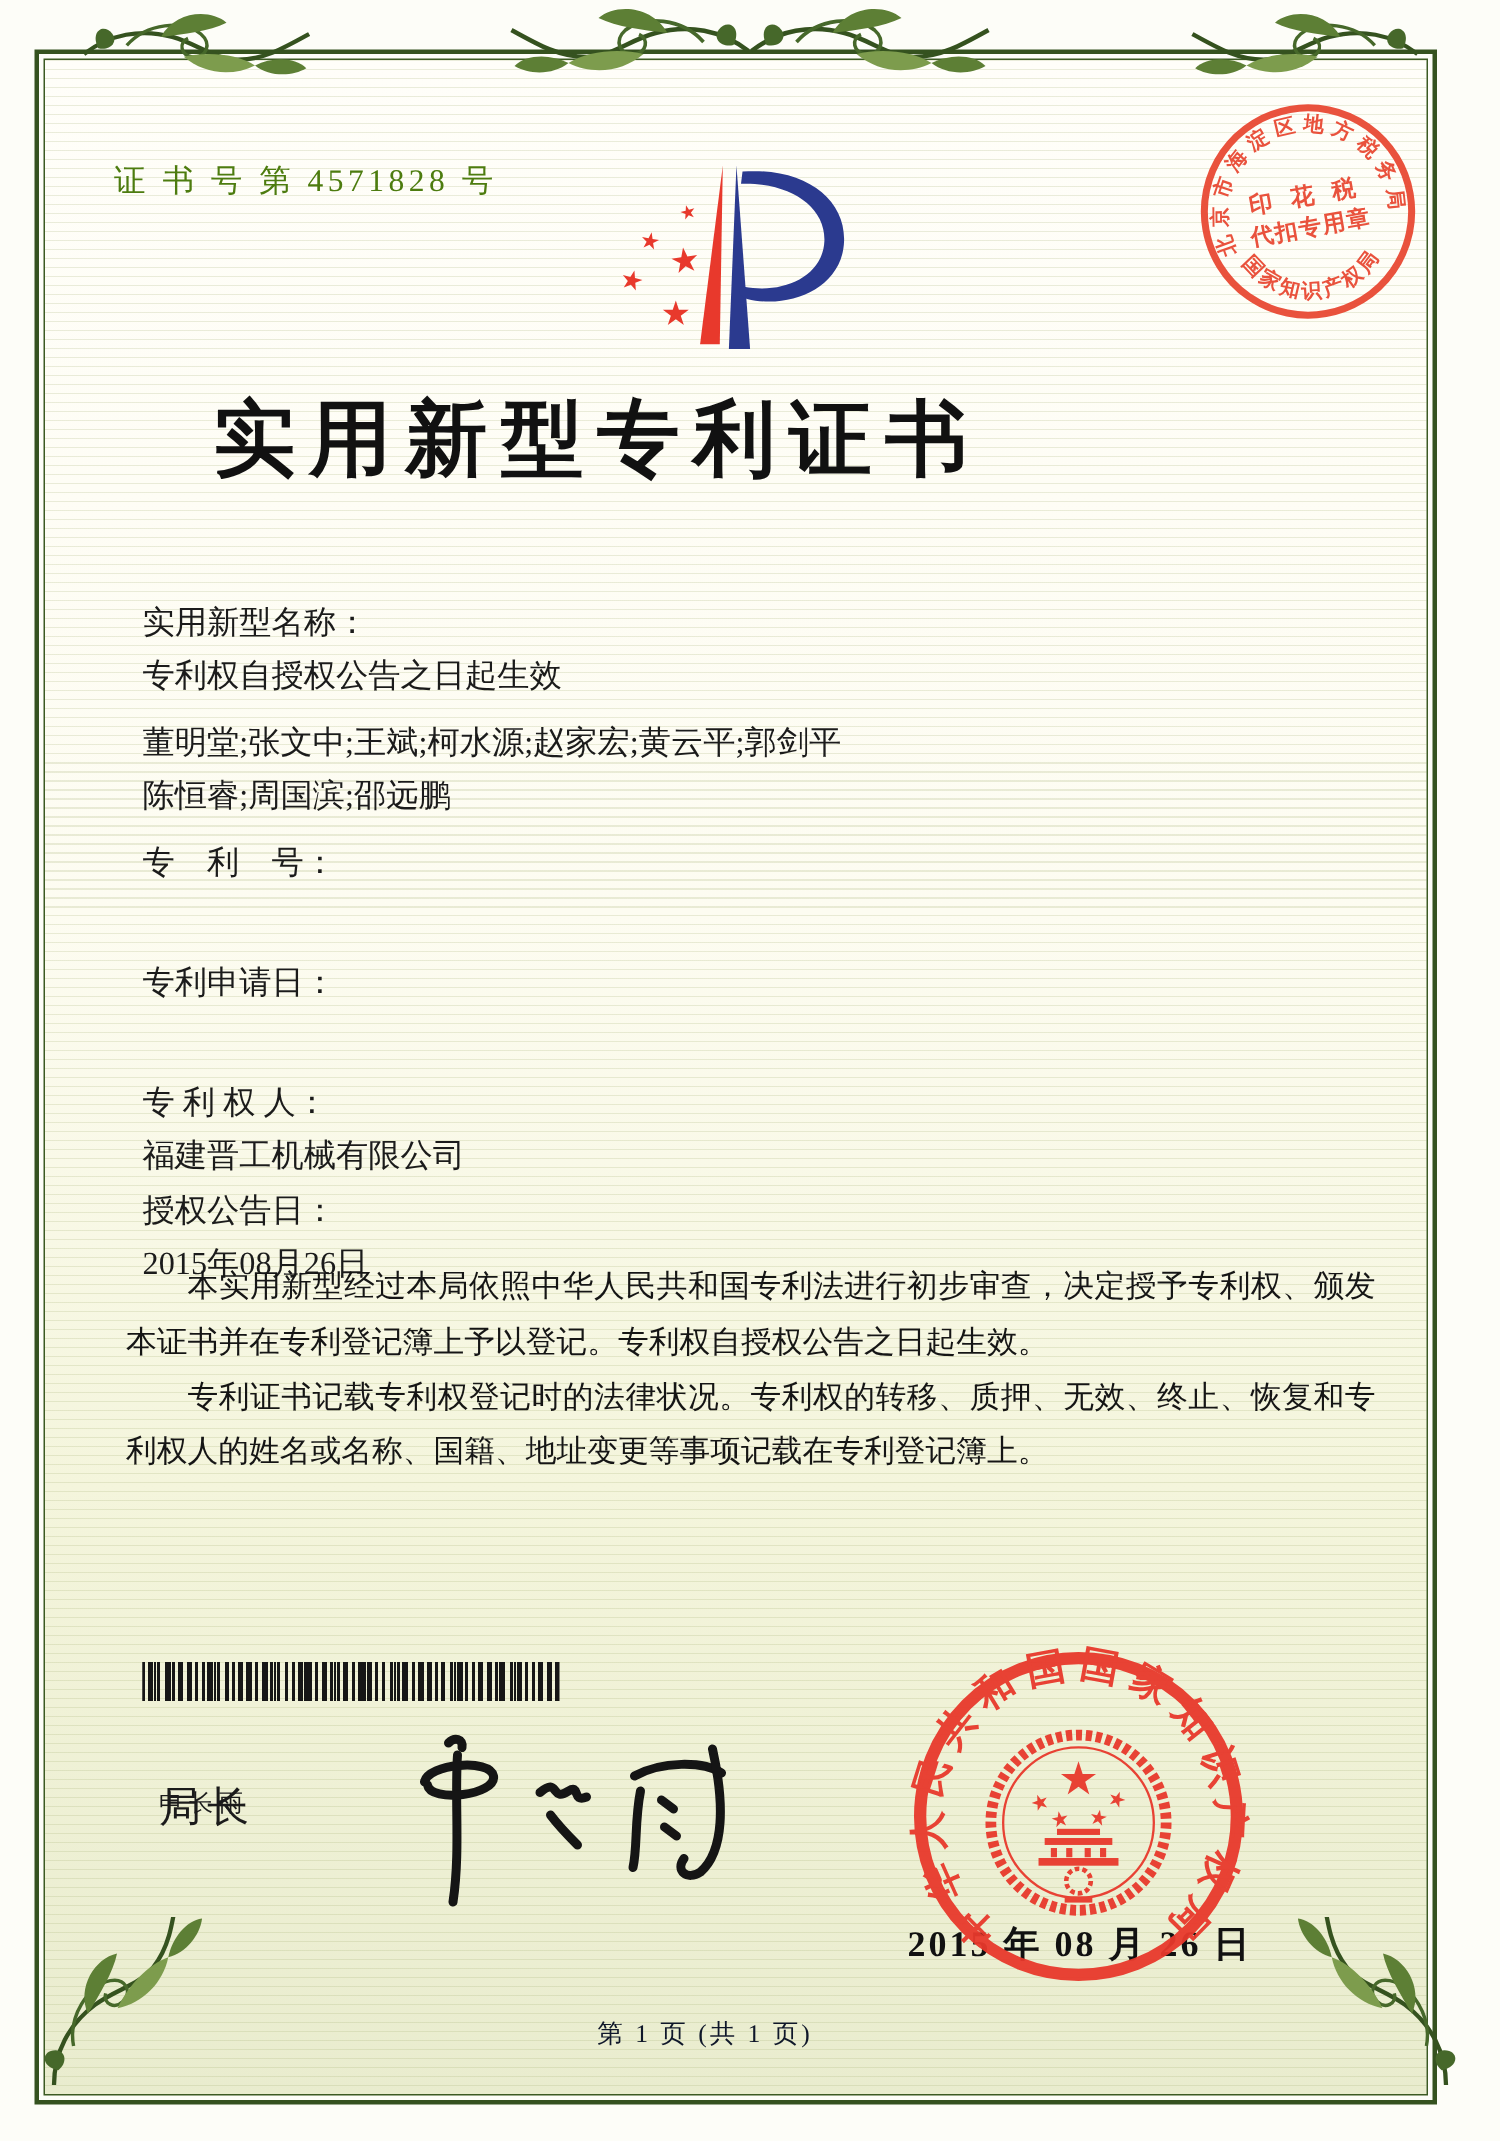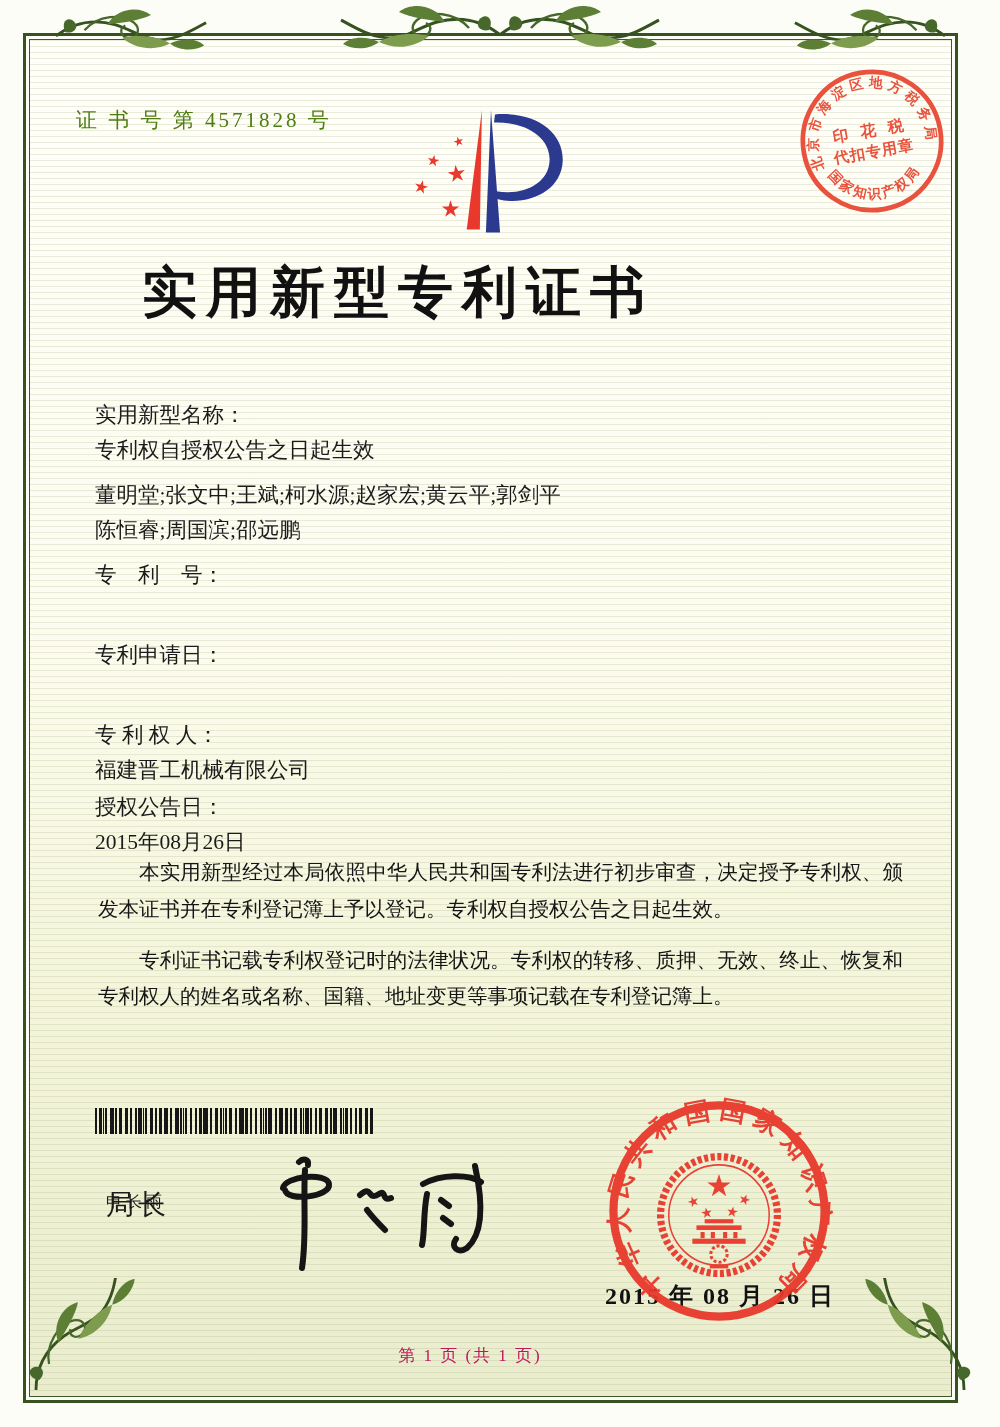--- a/index.html
+++ b/index.html
@@ -24,38 +24,38 @@
   .title{position:absolute;left:0;top:256px;width:796px;text-align:center;
     font-size:55px;font-weight:900;letter-spacing:9px;color:#111;}
   
   .row{position:absolute;left:95px;width:820px;display:flex;font-size:21.5px;line-height:35px;flex-direction:column;}
   .row .lbl{white-space:pre;flex:none;}
   .row .val{flex:1;}
   .row .val span{display:block;}
   
   .bodytext{position:absolute;left:84px;top:840px;width:833px;font-size:20.5px;
     line-height:36.8px;text-align:justify;color:#151515;}
-  .bodytext p{margin:14px;text-indent:2em;}
+  .bodytext p{margin:0;text-indent:2em;}
   
   .barcode{position:absolute;left:95px;top:1108px;width:278px;height:26px;
     background:
       repeating-linear-gradient(90deg,#161616 0 2px,rgba(0,0,0,0) 2px 5px),
       repeating-linear-gradient(90deg,#161616 0 1px,rgba(0,0,0,0) 1px 8px),
       repeating-linear-gradient(90deg,rgba(0,0,0,0) 0 4px,#161616 4px 6px,rgba(0,0,0,0) 6px 13px);
   }
   .director-label{position:absolute;left:106px;top:1186px;font-size:28px;letter-spacing:4px;}
   .director-name{position:absolute;left:106px;top:1192px;font-size:16px;letter-spacing:4px;}
   .signature{position:absolute;left:255px;top:1150px;width:260px;height:130px;}
   .seal{position:absolute;left:596px;top:1088px;width:246px;height:246px;opacity:.95;}
   .seal-date{position:absolute;left:600px;top:1280px;width:240px;text-align:center;
     font-size:24px;font-weight:bold;letter-spacing:2px;color:#111;}
   .tax-stamp{position:absolute;left:783px;top:52px;width:178px;height:178px;
     transform:rotate(-10deg);opacity:.92;}
   .footer{position:absolute;left:0;top:1344px;width:940px;text-align:center;
-    font-size:17px;letter-spacing:2px;color:#be185d;}
+    font-size:17px;letter-spacing:2px;color:#0f172a;}
 </style>
 </head>
 <body>
 
 <svg style="position:absolute;width:0;height:0" aria-hidden="true">
   <defs>
     <path id="st" d="M0,-1 L-0.225,-0.309 L-0.951,-0.309 L-0.363,0.118 L-0.588,0.809 L0,0.382 L0.588,0.809 L0.363,0.118 L0.951,-0.309 L0.225,-0.309 Z"></path>
     <g id="flr">
       <path d="M0,0 C18,-14 40,-18 62,-12 C80,-7 92,4 108,4 C126,4 140,-4 158,-14" fill="none" stroke="#35521f" stroke-width="3"></path>
       <path d="M30,-6 C44,-22 70,-24 82,-14 C90,-7 86,3 76,2 C68,1 66,-8 73,-11" fill="none" stroke="#46682a" stroke-width="2.4"></path>

